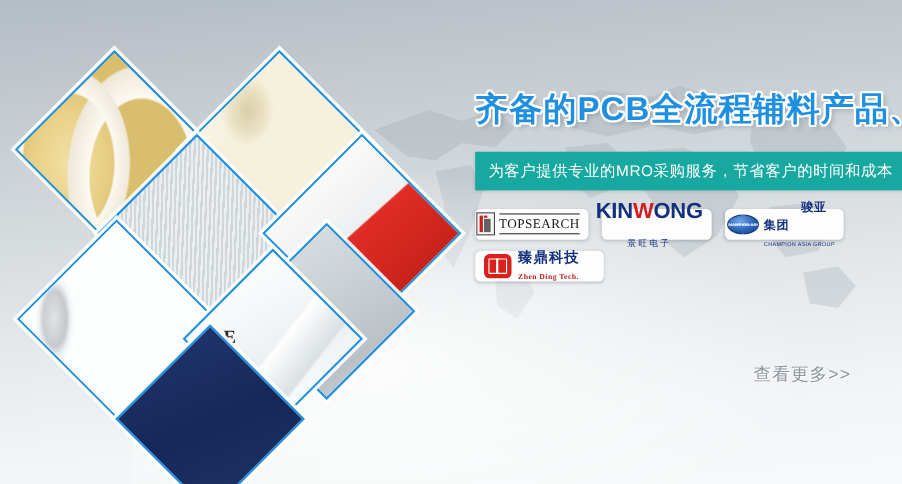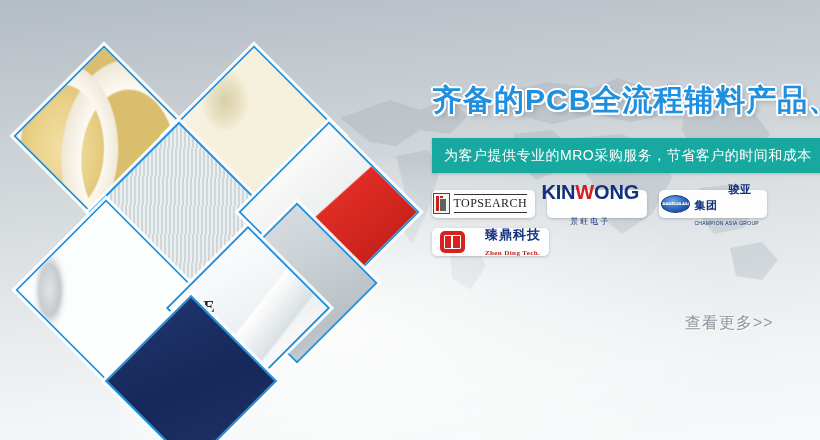--- a/index.html
+++ b/index.html
@@ -182,41 +182,41 @@
     display:flex;align-items:center;justify-content:center;
   }
   .ca-globe span{font-size:3.6px;color:#fff;font-weight:700;letter-spacing:.2px;white-space:nowrap;}
   .ca-globe:before{
     content:"";position:absolute;left:-2px;top:50%;width:130%;height:1px;background:rgba(255,255,255,.55);
   }
   .ca-txt{line-height:1;}
   .ca-cn{font-size:11px;font-weight:700;color:#12307e;letter-spacing:.5px;margin-left:34px;}
   .ca-en{font-size:5px;color:#12307e;letter-spacing:.3px;margin-top:3px;white-space:nowrap;}
   
-  .zd{display:flex;align-items:center;gap:20px;}
+  .zd{display:flex;align-items:center;gap:6px;}
   .zd-mark{
     width:25px;height:22px;border-radius:5px;background:#d8211d;flex:none;
     position:relative;
   }
   .zd-mark:before{
     content:"";position:absolute;left:4px;top:4px;right:4px;bottom:4px;
     border:1.5px solid #fff;border-radius:1px;
   }
   .zd-mark:after{
     content:"";position:absolute;left:11px;top:4px;width:1.5px;bottom:4px;background:#fff;
   }
   .zd-txt{line-height:1;}
   .zd-cn{font-size:13px;font-weight:700;color:#12307e;letter-spacing:1px;}
   .zd-en{
     font-family:"Liberation Serif","DejaVu Serif",serif;
     font-size:7px;font-weight:700;color:#b8211d;letter-spacing:.4px;margin-top:3px;white-space:nowrap;
   }
 
   .more{
-    position:absolute;left:685px;top:313px;
+    position:absolute;left:685px;top:330px;
     font-size:16px;color:#8d969d;letter-spacing:1px;
     text-shadow:1px 1px 0 rgba(255,255,255,.9);
     cursor:pointer;white-space:nowrap;
   }
 </style>
 </head>
 <body>
 
 <div class="banner">
 

